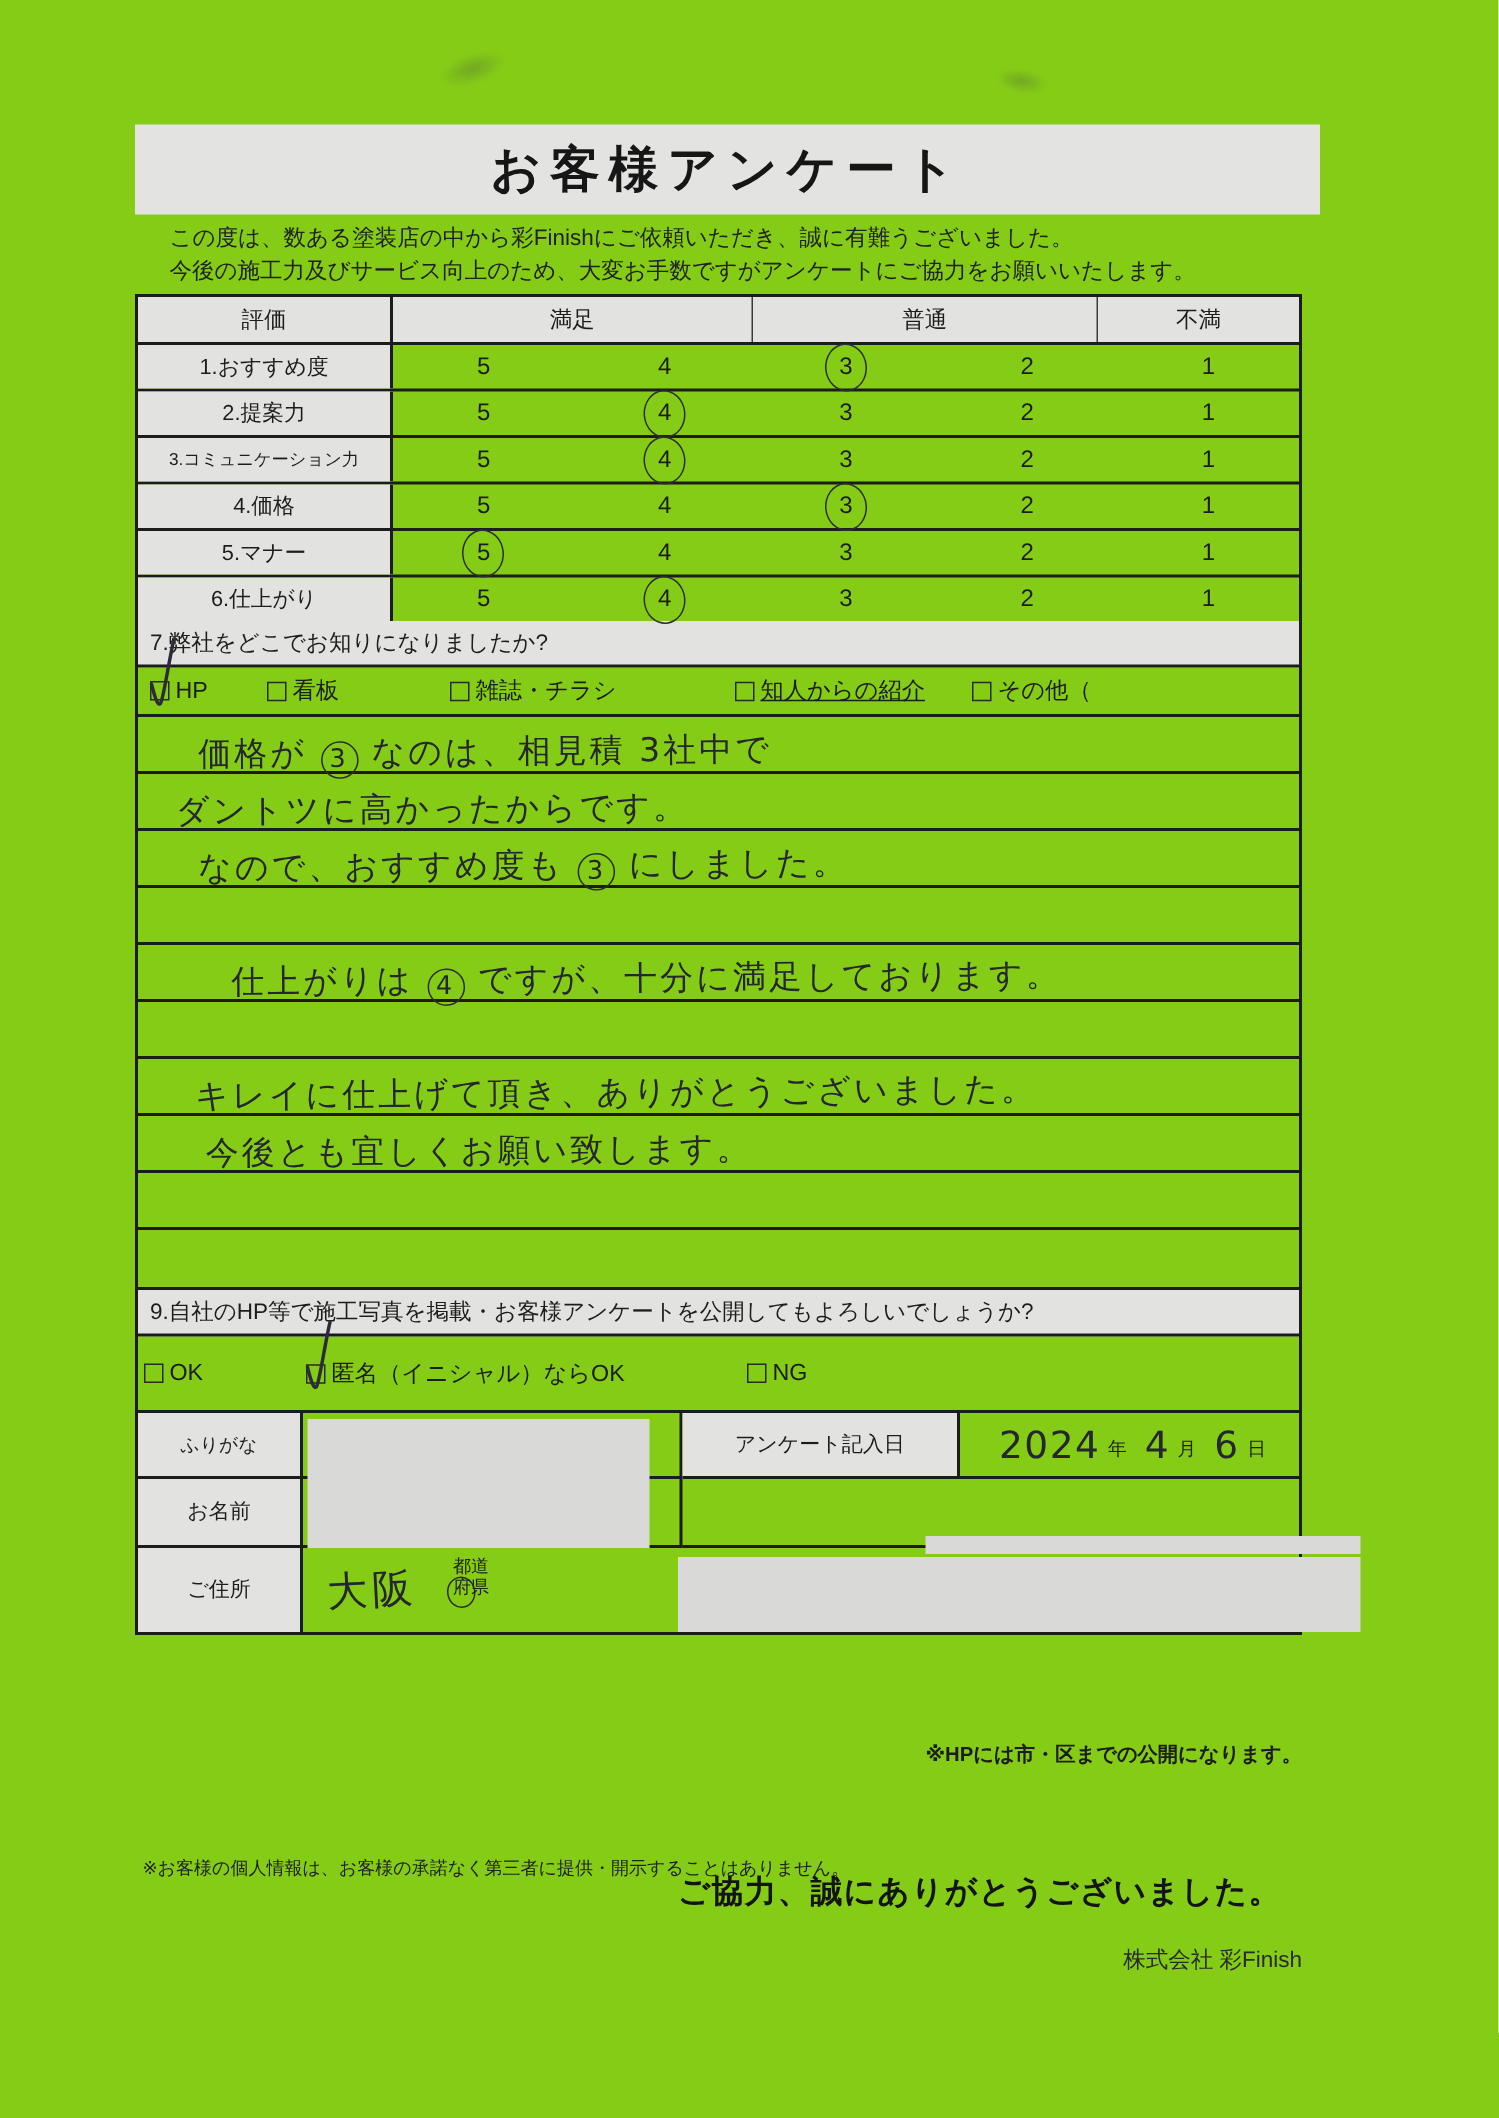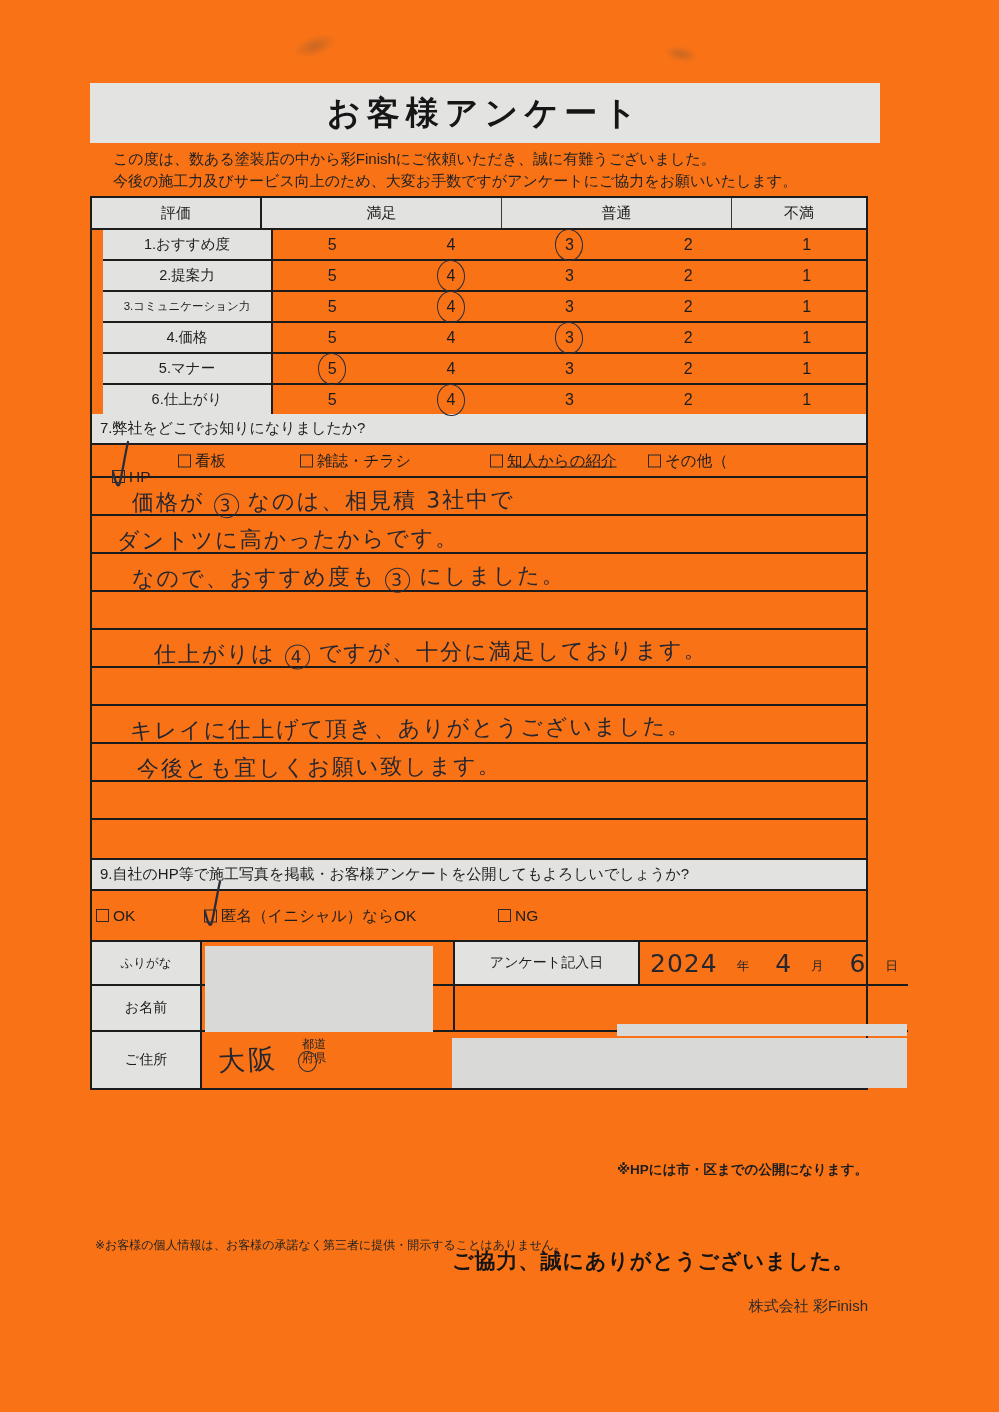--- a/index.html
+++ b/index.html
@@ -1,37 +1,37 @@
 <!DOCTYPE html>
 <html><head>
 <meta charset="utf-8">
 <style>
   html,body{margin:0;padding:0;background:#ffffff;}
-  .page{position:relative;width:999px;height:1412px;background:#f97316;overflow:hidden;
+  .page{position:relative;width:999px;height:1412px;background:#84cc16;overflow:hidden;
         font-family:"Liberation Sans","DejaVu Sans",sans-serif;color:#1d1d1d;}
   
   .smudge{position:absolute;border-radius:50%;background:radial-gradient(rgba(70,70,70,.28),rgba(120,120,120,0) 70%);filter:blur(1px);}
   .smudge.s1{left:292px;top:36px;width:46px;height:20px;transform:rotate(-18deg);}
   .smudge.s2{left:664px;top:46px;width:34px;height:16px;transform:rotate(10deg);}
   
   .title-band{position:absolute;left:90px;top:83px;width:790px;height:60px;background:#e3e3e2;
               display:flex;align-items:center;justify-content:center;}
   .title-band h1{margin:0;font-size:33px;font-weight:bold;letter-spacing:6px;color:#161616;}
   .intro{position:absolute;left:113px;top:148px;width:770px;font-size:15px;line-height:1.45;color:#222;}
   
   .form-col{position:absolute;left:90px;top:196px;width:778px;border:2px solid #1c1c1c;box-sizing:border-box;}
   .gray{background:#e2e2e1;}
   
   .rt-header{display:flex;height:30px;border-bottom:2px solid #1c1c1c;background:#e2e2e1;position:relative;}
   .rt-header .hc{display:flex;align-items:center;justify-content:center;font-size:15px;box-sizing:border-box;}
   .hc.c0{width:170px;border-right:2px solid #1c1c1c;}
   .hc.c1{width:240px;border-right:1.5px solid #3a3a3a;}
   .hc.c2{width:230px;border-right:1.5px solid #3a3a3a;}
   .hc.c3{flex:1;}
-  .rt-row{display:flex;height:29px;border-bottom:2px solid #1c1c1c;margin-left:11px;}
+  .rt-row{display:flex;height:29px;border-bottom:2px solid #1c1c1c;}
   .rt-row:last-child{border-bottom:none;}
   .rt-label{width:170px;border-right:2px solid #1c1c1c;background:#e2e2e1;display:flex;align-items:center;justify-content:center;font-size:14.5px;box-sizing:border-box;}
   .rt-label.small{font-size:11.5px;}
   .rt-nums{flex:1;display:flex;}
   .rt-num{flex:1;display:flex;align-items:center;justify-content:center;font-size:16px;position:relative;}
   .circle{position:absolute;width:26px;height:30px;border:1.8px solid #2c2c36;border-radius:50%;
           left:50%;top:50%;transform:translate(-50%,-50%) rotate(-5deg);}
   
   .band{height:31px;border-bottom:2px solid #1c1c1c;display:flex;align-items:center;padding-left:8px;font-size:15px;box-sizing:border-box;}
   .band.tall{height:36px;}
@@ -47,21 +47,21 @@
   .hand{font-family:"DejaVu Sans","Liberation Sans",sans-serif;color:#26262f;}
   .c-hand{font-size:22px;letter-spacing:2px;padding-top:7px;transform:rotate(-.5deg);}
   .cnum{display:inline-block;width:23px;height:23px;border:1.7px solid #2c2c36;border-radius:50%;
         text-align:center;line-height:23px;font-size:17px;vertical-align:-2px;}
   
   .info-grid{display:grid;grid-template-columns:110px 253px 185px 1fr;grid-template-rows:44px 46px 1fr;height:146px;position:relative;}
   .cell{box-sizing:border-box;display:flex;align-items:center;font-size:14px;}
   .cell.lab{background:#e2e2e1;justify-content:center;border-right:2px solid #1c1c1c;}
   .bb{border-bottom:2px solid #1c1c1c;}
   .br{border-right:2px solid #1c1c1c;}
-  .datecell{padding-left:10px;gap:16px;}
+  .datecell{padding-left:26px;gap:2px;}
   .datecell .hand{font-size:25px;letter-spacing:1px;}
   .datecell .unit{font-size:12.5px;margin:6px 10px 0 3px;color:#222;}
   .addrval{position:relative;grid-column:2/5;}
   .addr-hand{position:absolute;left:16px;top:10px;font-size:27px;letter-spacing:3px;transform:rotate(-3deg);}
   .pref-unit{position:absolute;left:100px;top:6px;font-size:12px;line-height:1.15;color:#222;}
   .pref-circle{position:absolute;left:96px;top:19px;width:17px;height:19px;border:1.5px solid #2c2c36;border-radius:50%;transform:rotate(-8deg);}
   .redact{position:absolute;background:#d9d9d8;}
   .redact.name{left:113px;top:4px;width:228px;height:86px;}
   .redact.addr1{left:415px;top:-8px;width:290px;height:12px;}
   .redact.addr2{left:250px;top:86px;width:455px;height:56px;}
@@ -222,21 +222,21 @@
             </div>
             <div class="rt-num">
               <span>1</span>
             </div>
           </div>
         </div>
       </div>
 
     <div class="band gray">7.弊社をどこでお知りになりましたか?</div>
     <div class="opt-row" id="q7-options">
-        <div class="opt" style="left: 20px; margin-top: 16px;">
+        <div class="opt" style="left: 8px;">
           <span class="cbox">
             <svg class="hcheck" viewBox="0 0 22 52">
               <path d="M4 33 C6 41 8 48 10 46 C12 43 16 15 19 3"></path>
             </svg>
           </span>
           <span>HP</span>
         </div>
         <div class="opt" style="left: 86px;">
           <span class="cbox"></span>
           <span>看板</span>

